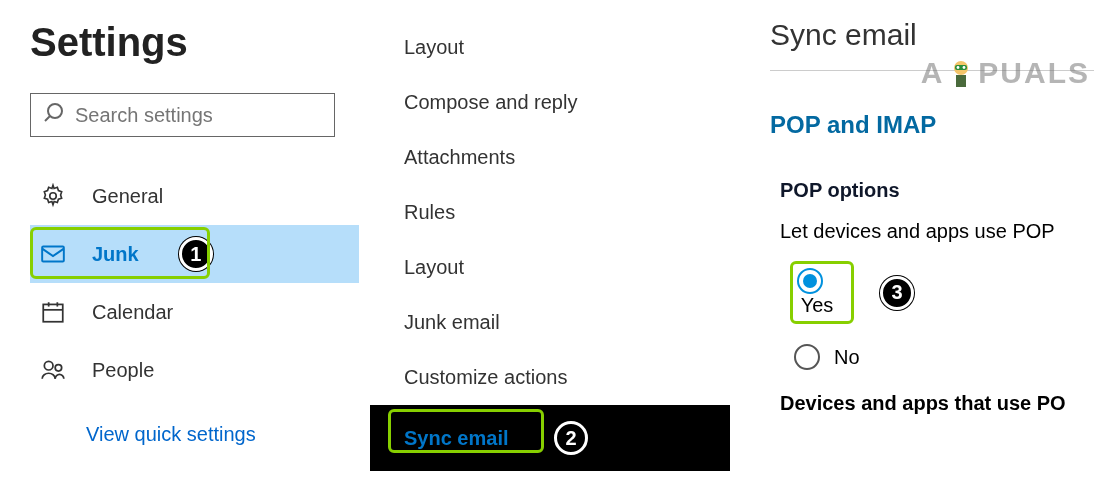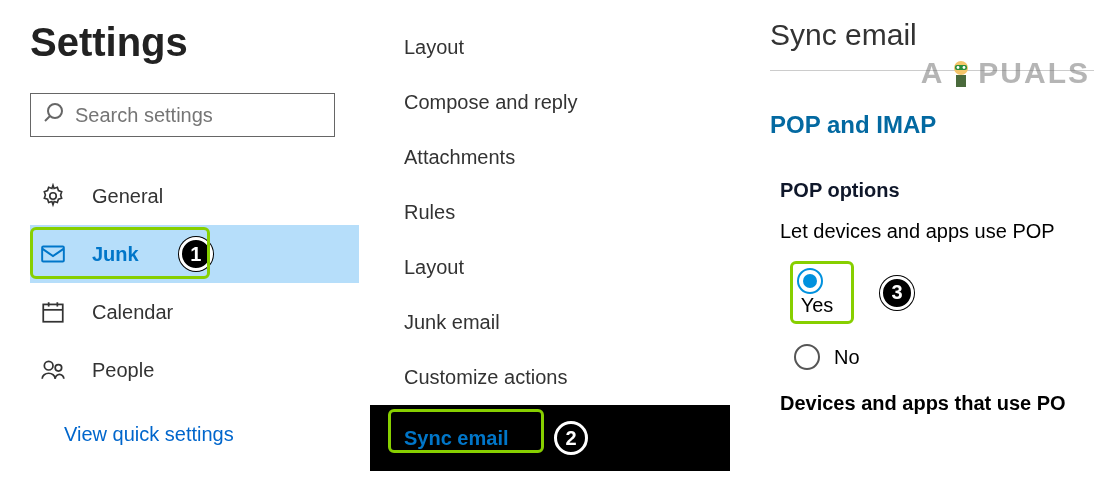--- a/index.html
+++ b/index.html
@@ -87,21 +87,21 @@
       align-items: center;
       justify-content: center;
       font-size: 20px;
       font-weight: 700;
       margin-left: 12px;
     }
     .quick-link {
       color: #0066cc;
       font-size: 20px;
       margin-top: 24px;
-      margin-left: 34px;
+      margin-left: 56px;
       display: inline-block;
       text-align: center;
     }
     
     .col2 {
       width: 360px;
       padding: 20px 0 0 0;
     }
     .sub-item {
       font-size: 20px;

